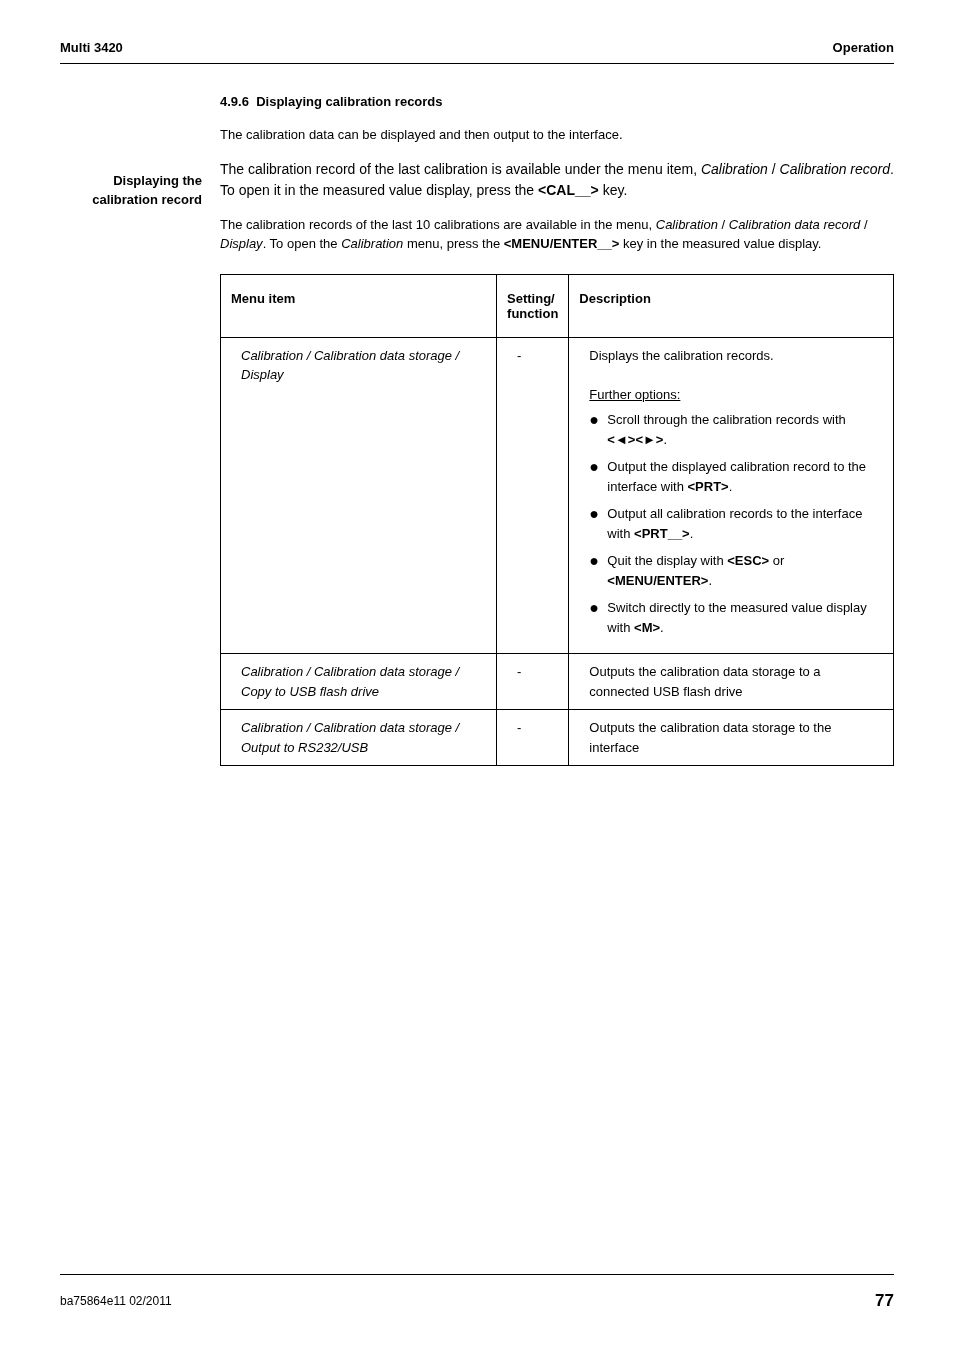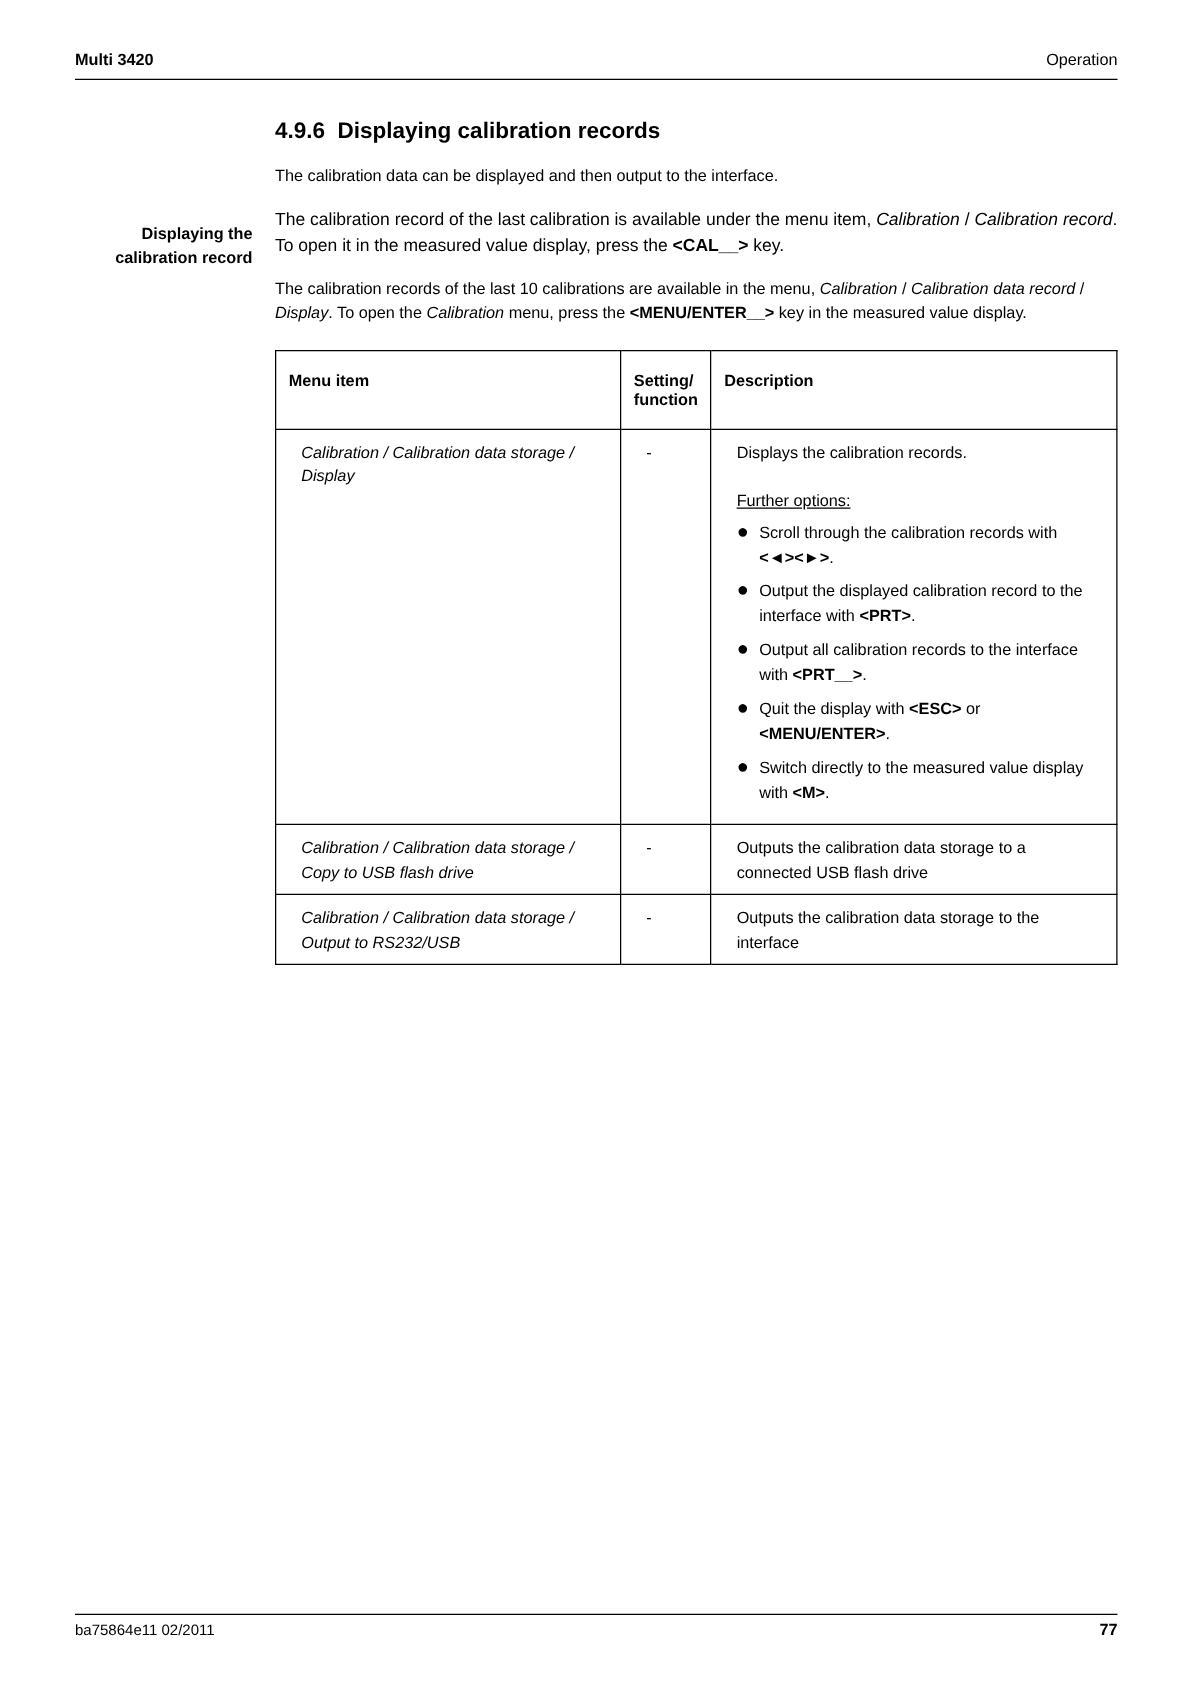--- a/index.html
+++ b/index.html
@@ -33,48 +33,48 @@
       margin-bottom: 30px;
     }
 
     .header-left {
       font-weight: bold;
       font-size: 13px;
       text-align: right;
     }
 
     .header-right {
-      font-weight: normal;
+      font-weight: bold;
       font-size: 13px;
     }
 
     .footer {
       display: flex;
       justify-content: space-between;
       align-items: center;
-      padding-top: 4px;
+      padding-top: 16px;
       border-top: 1.5px solid #000;
       margin-top: 30px;
       position: absolute;
       bottom: 40px;
       left: 60px;
       right: 60px;
     }
 
     .footer-left {
       font-size: 12px;
     }
 
     .footer-right {
-      font-size: 13px;
+      font-size: 17px;
       font-weight: bold;
     }
 
     .section-title {
-      font-size: 18px;
+      font-size: 13px;
       font-weight: bold;
       margin-bottom: 16px;
     }
 
     .intro-text {
       font-size: 13px;
       margin-bottom: 14px;
       line-height: 1.5;
     }
 

